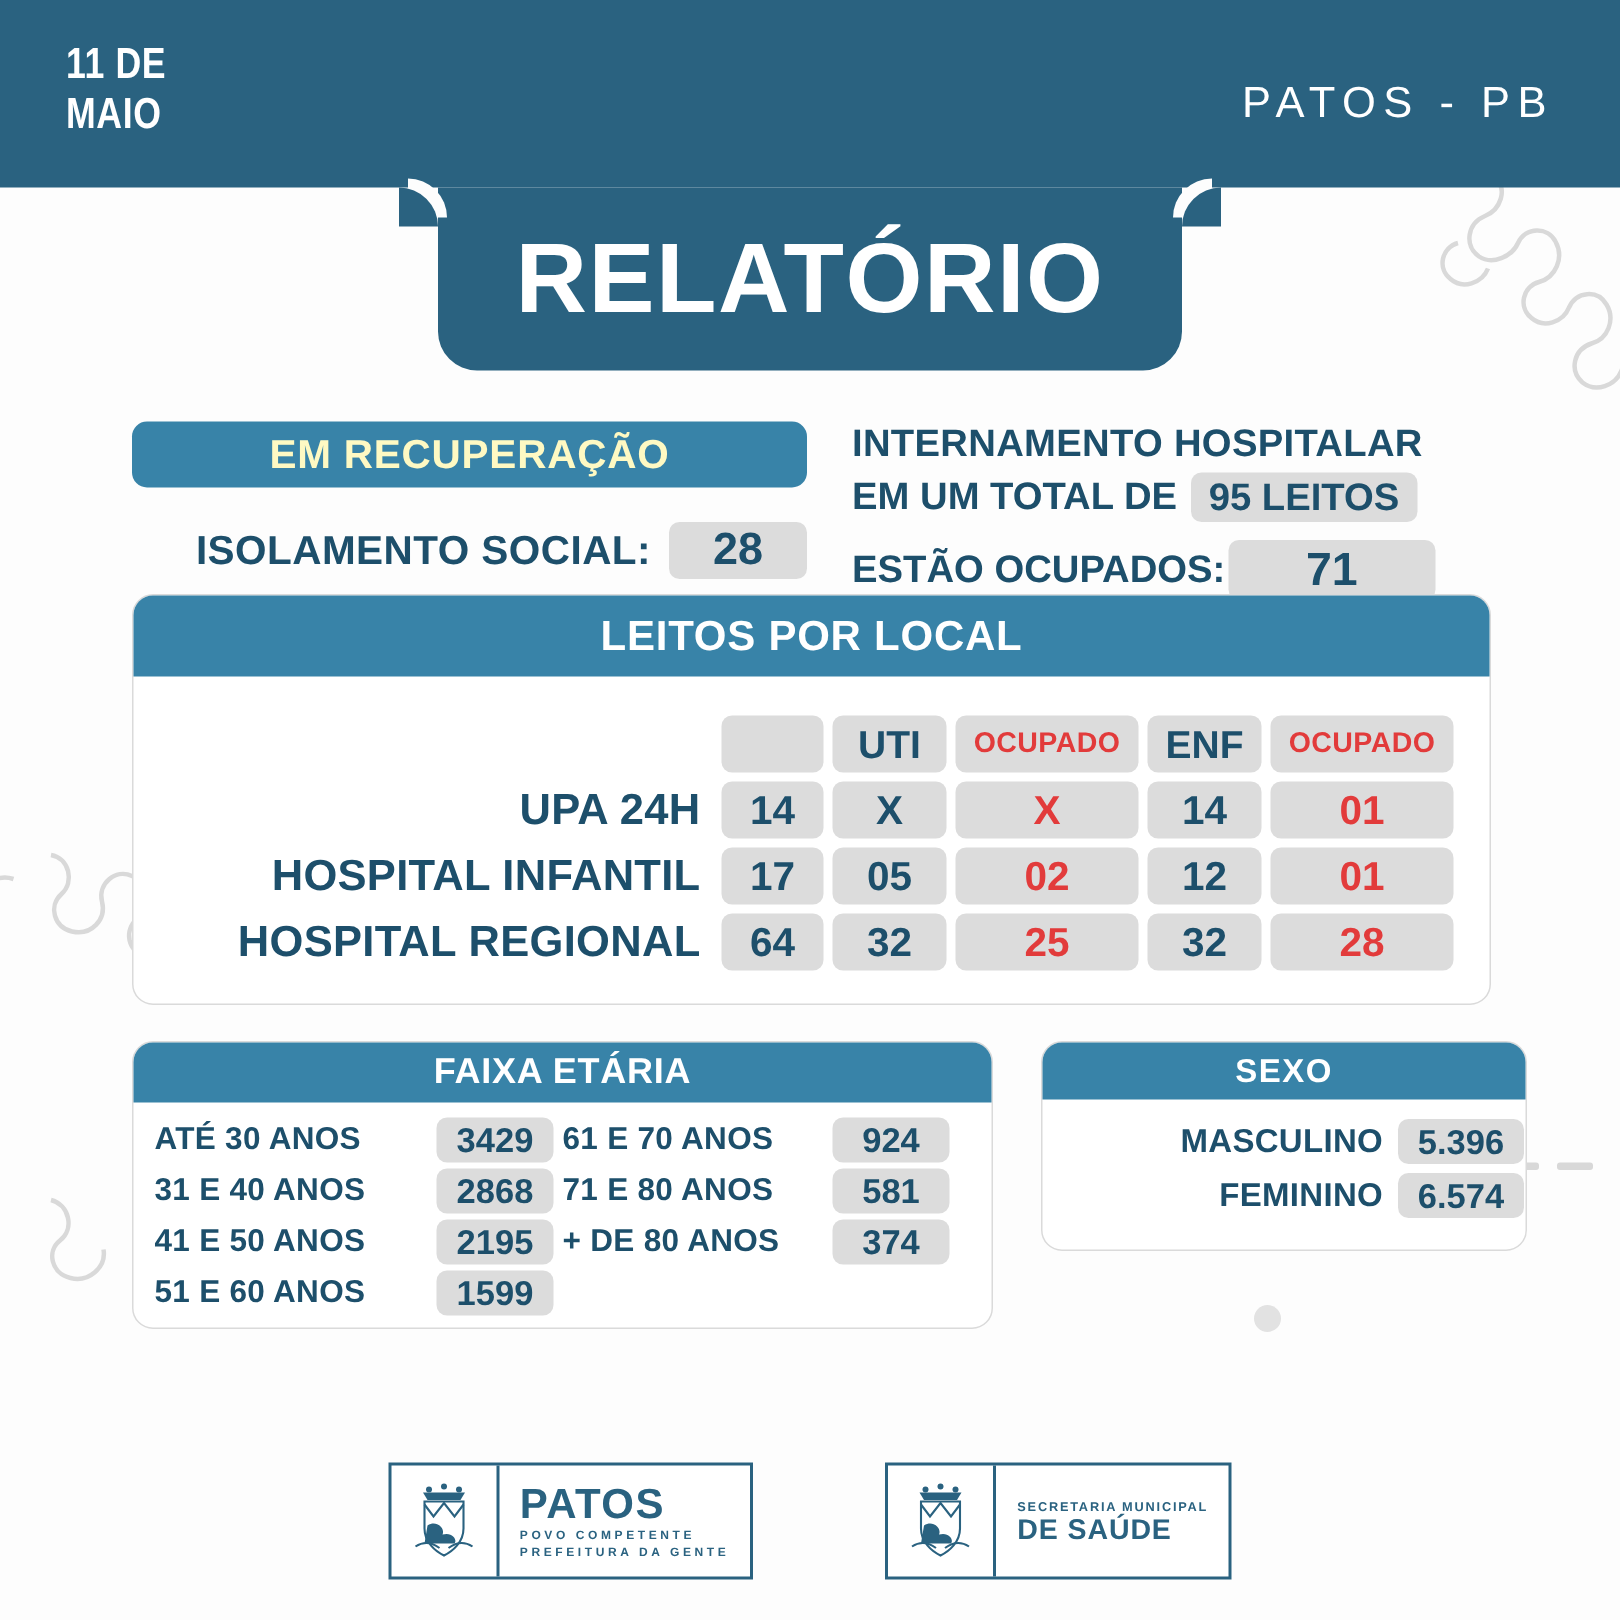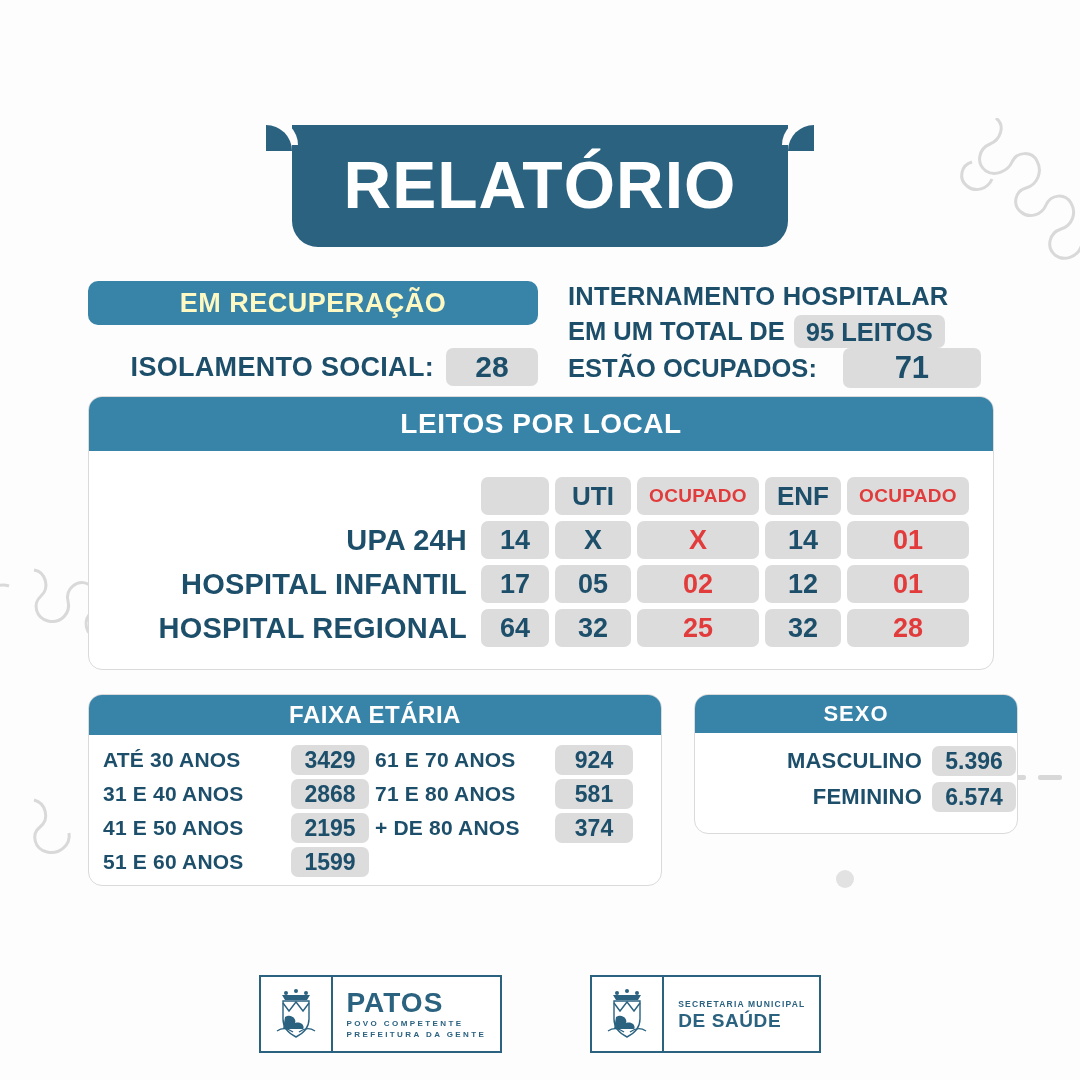--- a/index.html
+++ b/index.html
@@ -114,21 +114,21 @@
     color: #1d4f6b; font-size: 27px; font-weight: bold; letter-spacing: .3px;
   }
   .recov-row .chip { width: 92px; height: 38px; font-size: 30px; line-height: 38px; }
 
   
   .hosp { position: absolute; left: 568px; top: 281px; width: 420px; color: #1d4f6b; }
   .hosp .l1 { font-size: 25.5px; font-weight: bold; letter-spacing: .2px; line-height: 30px; }
   .hosp .l2 { display:flex; align-items:center; gap: 9px; margin-top: 4px; }
   .hosp .l2 .t { font-size: 25.5px; font-weight: bold; }
   .hosp .l2 .chip { padding: 2px 12px; height: 33px; font-size: 25.5px; line-height: 30px; }
-  .hosp .l3 { display:flex; align-items:center; gap: 26px; margin-top: 0; }
+  .hosp .l3 { display:flex; align-items:center; gap: 2px; margin-top: 12px; }
   .hosp .l3 .t { font-size: 25.5px; font-weight: bold; }
   .hosp .l3 .chip { width: 138px; height: 40px; font-size: 31px; line-height: 40px; }
 
   
   .card {
     position: absolute;
     background: #ffffff;
     border: 1px solid #dadada;
     border-radius: 14px;
   }
@@ -252,20 +252,25 @@
 
   <div class="dot" style="left:149px; top:482px; width:16px; height:16px;"></div>
   <div class="dot" style="left:179px; top:510px; width:22px; height:22px;"></div>
   <div class="dot" style="left:836px; top:870px; width:18px; height:18px;"></div>
 
   <div class="dashline" style="left:1002px; top:775px;">
     <span></span>
       <span></span>
   </div>
 
+  <div class="topbar">
+    <div class="date">11 DE
+MAIO</div>
+    <div class="city">PATOS - PB</div>
+  </div>
 
   <div class="titleplaque">
     <h1>RELATÓRIO</h1>
   </div>
 
   <div class="pillhead recov-head">EM RECUPERAÇÃO</div>
   <div class="recov-row">
     <span class="lbl">ISOLAMENTO SOCIAL:</span>
     <span class="chip">28</span>
   </div>

